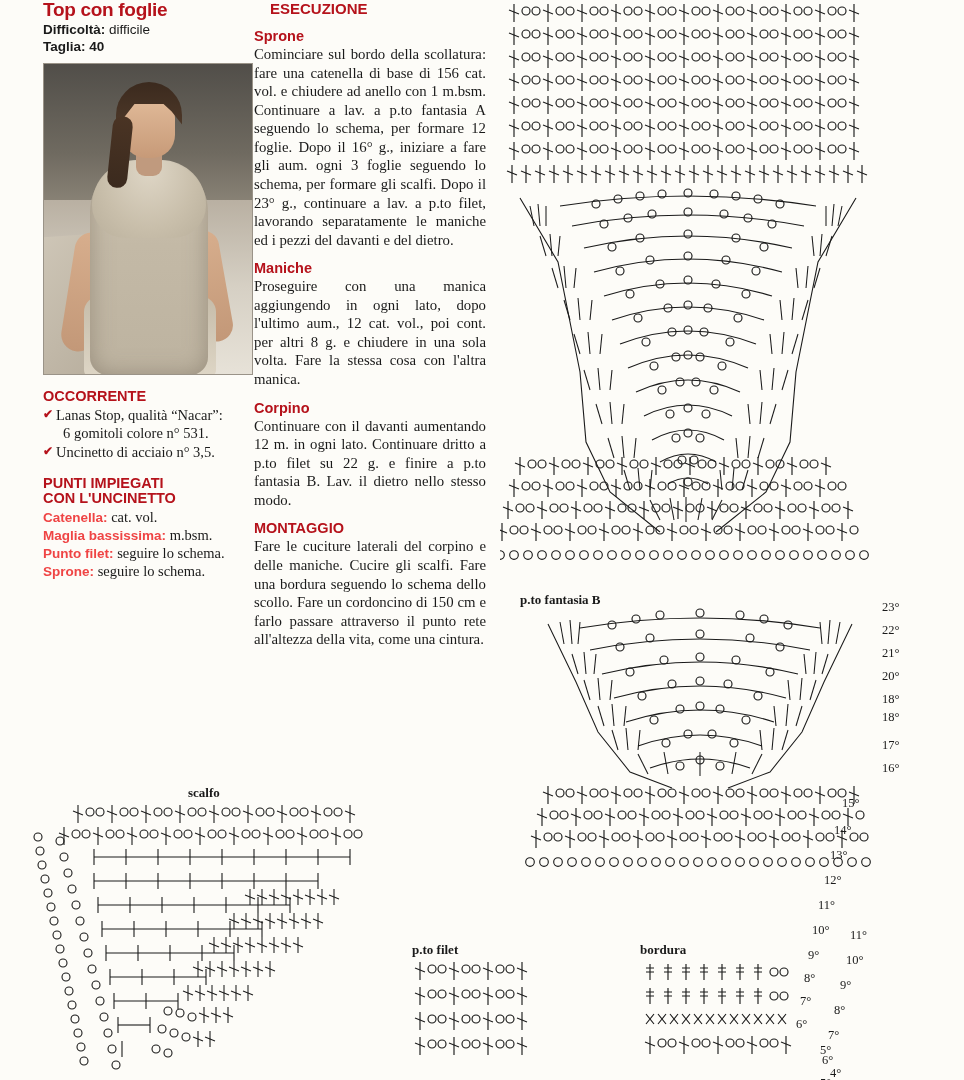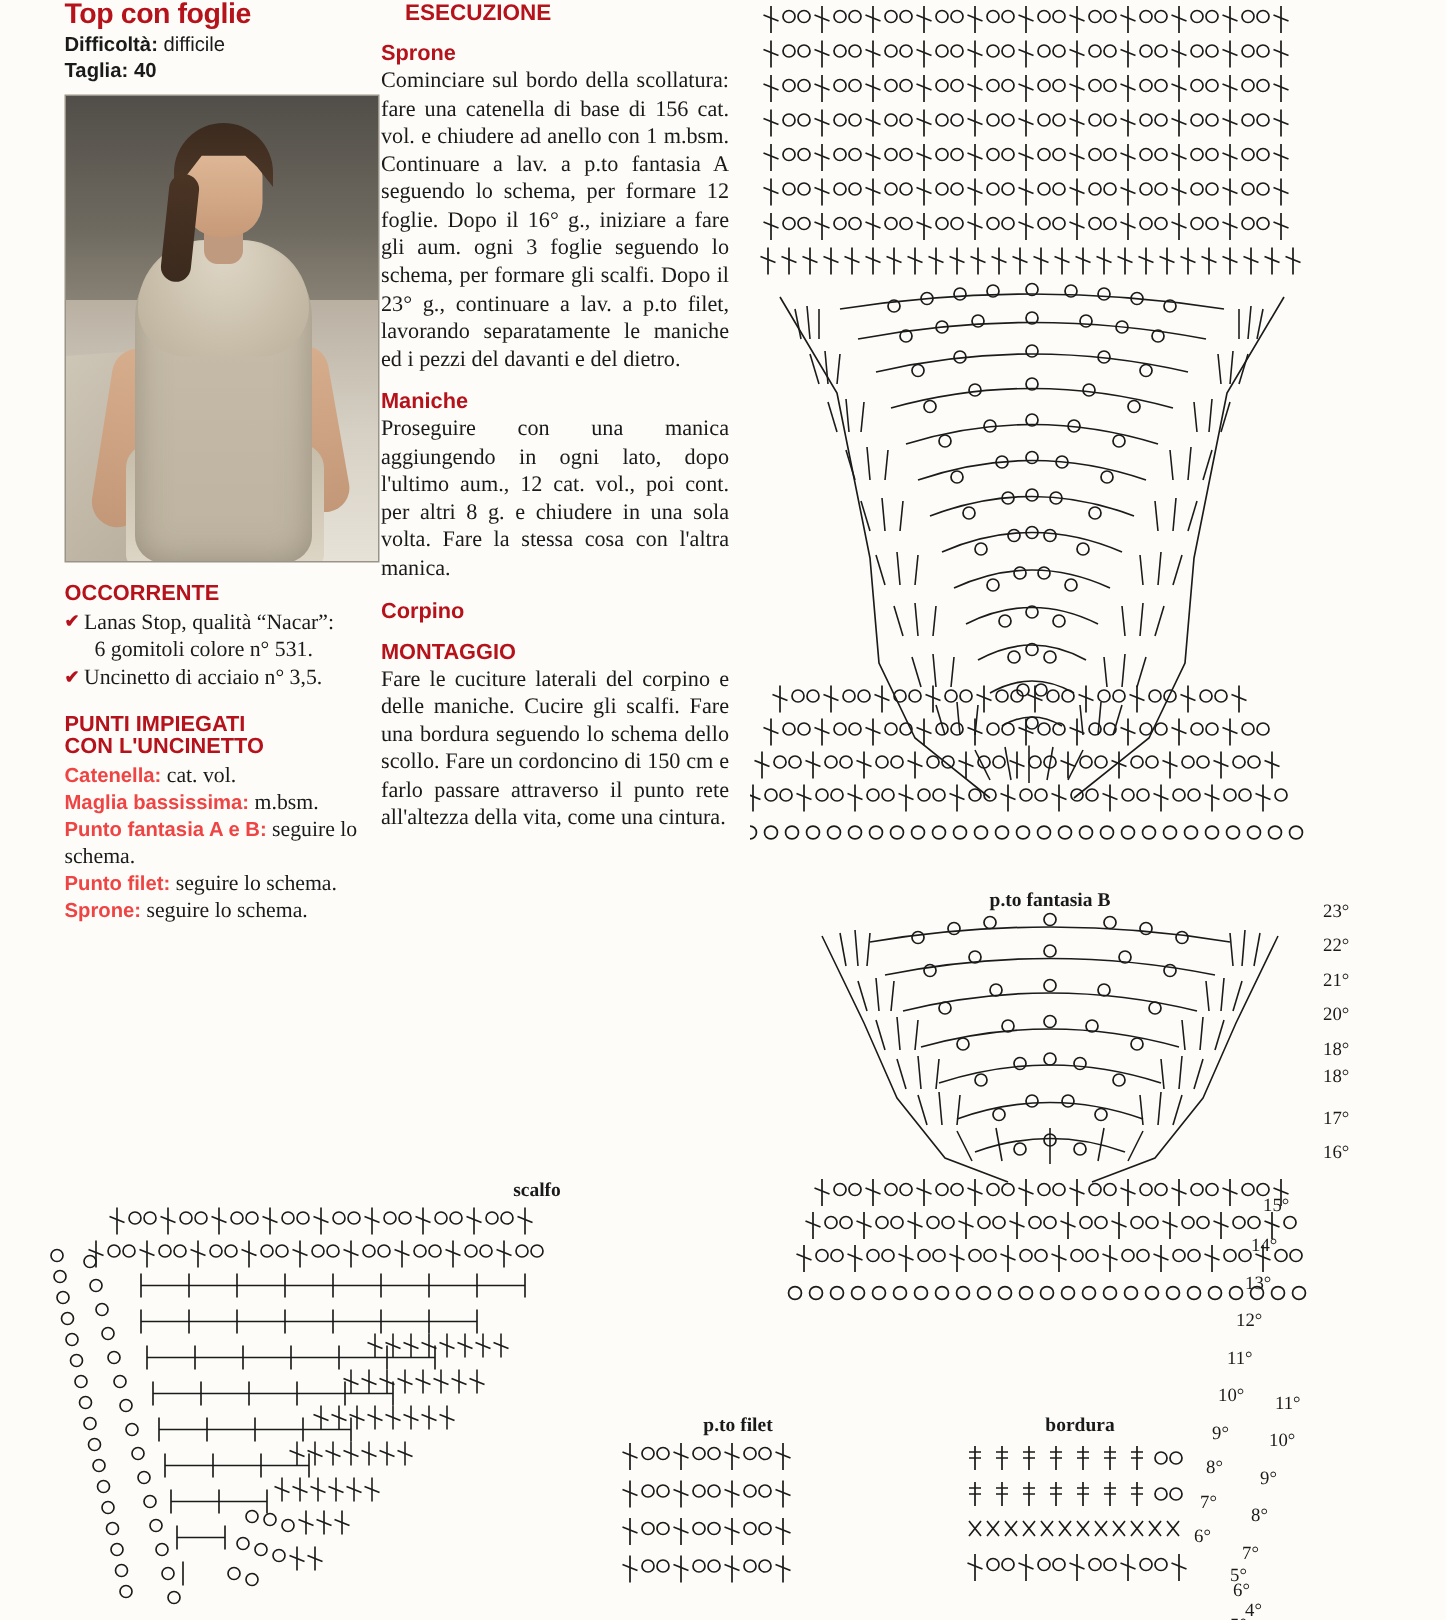--- a/index.html
+++ b/index.html
@@ -182,21 +182,20 @@
     line-height: 1.255;
     font-family: "Liberation Serif", serif;
   }
 
   
   .diagram-wrap { position: absolute; }
   .chart-caption {
     font-family: "Liberation Serif", serif;
     font-size: 13px;
     font-weight: bold;
-    text-align: center;
   }
   .rowlabels { position: absolute; }
   .rowlabel {
     position: absolute;
     font-family: "Liberation Serif", serif;
     font-size: 12.5px;
     white-space: nowrap;
   }
   svg { display: block; }
   .stitch { stroke: #1b1b1b; fill: none; }
@@ -250,41 +249,39 @@
     <h3 class="sec" style="margin-top:0">CON L'UNCINETTO</h3>
 
     <div>
       <div class="punti-entry">
         <b>Catenella:</b><span> cat. vol.</span>
       </div>
       <div class="punti-entry">
         <b>Maglia bassissima:</b><span> m.bsm.</span>
       </div>
       <div class="punti-entry">
-        <b>Punto fantasia A e B:</b><span> seguire lo schema.</span>
-      </div>
-      <div class="punti-entry">
         <b>Punto filet:</b><span> seguire lo schema.</span>
       </div>
       <div class="punti-entry">
         <b>Sprone:</b><span> seguire lo schema.</span>
       </div>
     </div>
   </div>
 
   <div class="col-mid">
     <h2>ESECUZIONE</h2>
 
     <h4>Sprone</h4>
     <p>Cominciare sul bordo della scollatura: fare una catenella di base di 156 cat. vol. e chiudere ad anello con 1 m.bsm. Continuare a lav. a p.to fantasia A seguendo lo schema, per formare 12 foglie. Dopo il 16° g., iniziare a fare gli aum. ogni 3 foglie seguendo lo schema, per formare gli scalfi. Dopo il 23° g., continuare a lav. a p.to filet, lavorando separatamente le maniche ed i pezzi del davanti e del dietro.</p>
 
     <h4>Maniche</h4>
     <p>Proseguire con una manica aggiungendo in ogni lato, dopo l'ultimo aum., 12 cat. vol., poi cont. per altri 8 g. e chiudere in una sola volta. Fare la stessa cosa con l'altra manica.</p>
 
     <h4>Corpino</h4>
+    <p>Continuare con il davanti aumentando 12 m. in ogni lato. Continuare dritto a p.to filet su 22 g. e finire a p.to fantasia B. Lav. il dietro nello stesso modo.</p>
 
     <h4>MONTAGGIO</h4>
     <p>Fare le cuciture laterali del corpino e delle maniche. Cucire gli scalfi. Fare una bordura seguendo lo schema dello scollo. Fare un cordoncino di 150 cm e farlo passare attraverso il punto rete all'altezza della vita, come una cintura.</p>
   </div>
 
   <div class="diagram-wrap" style="left:500px; top:0; width:420px; height:590px;">
     <svg width="420" height="590" viewBox="0 0 420 590">
       <g class="stitch" stroke-width="1.15">
 
         <g id="toprows">

